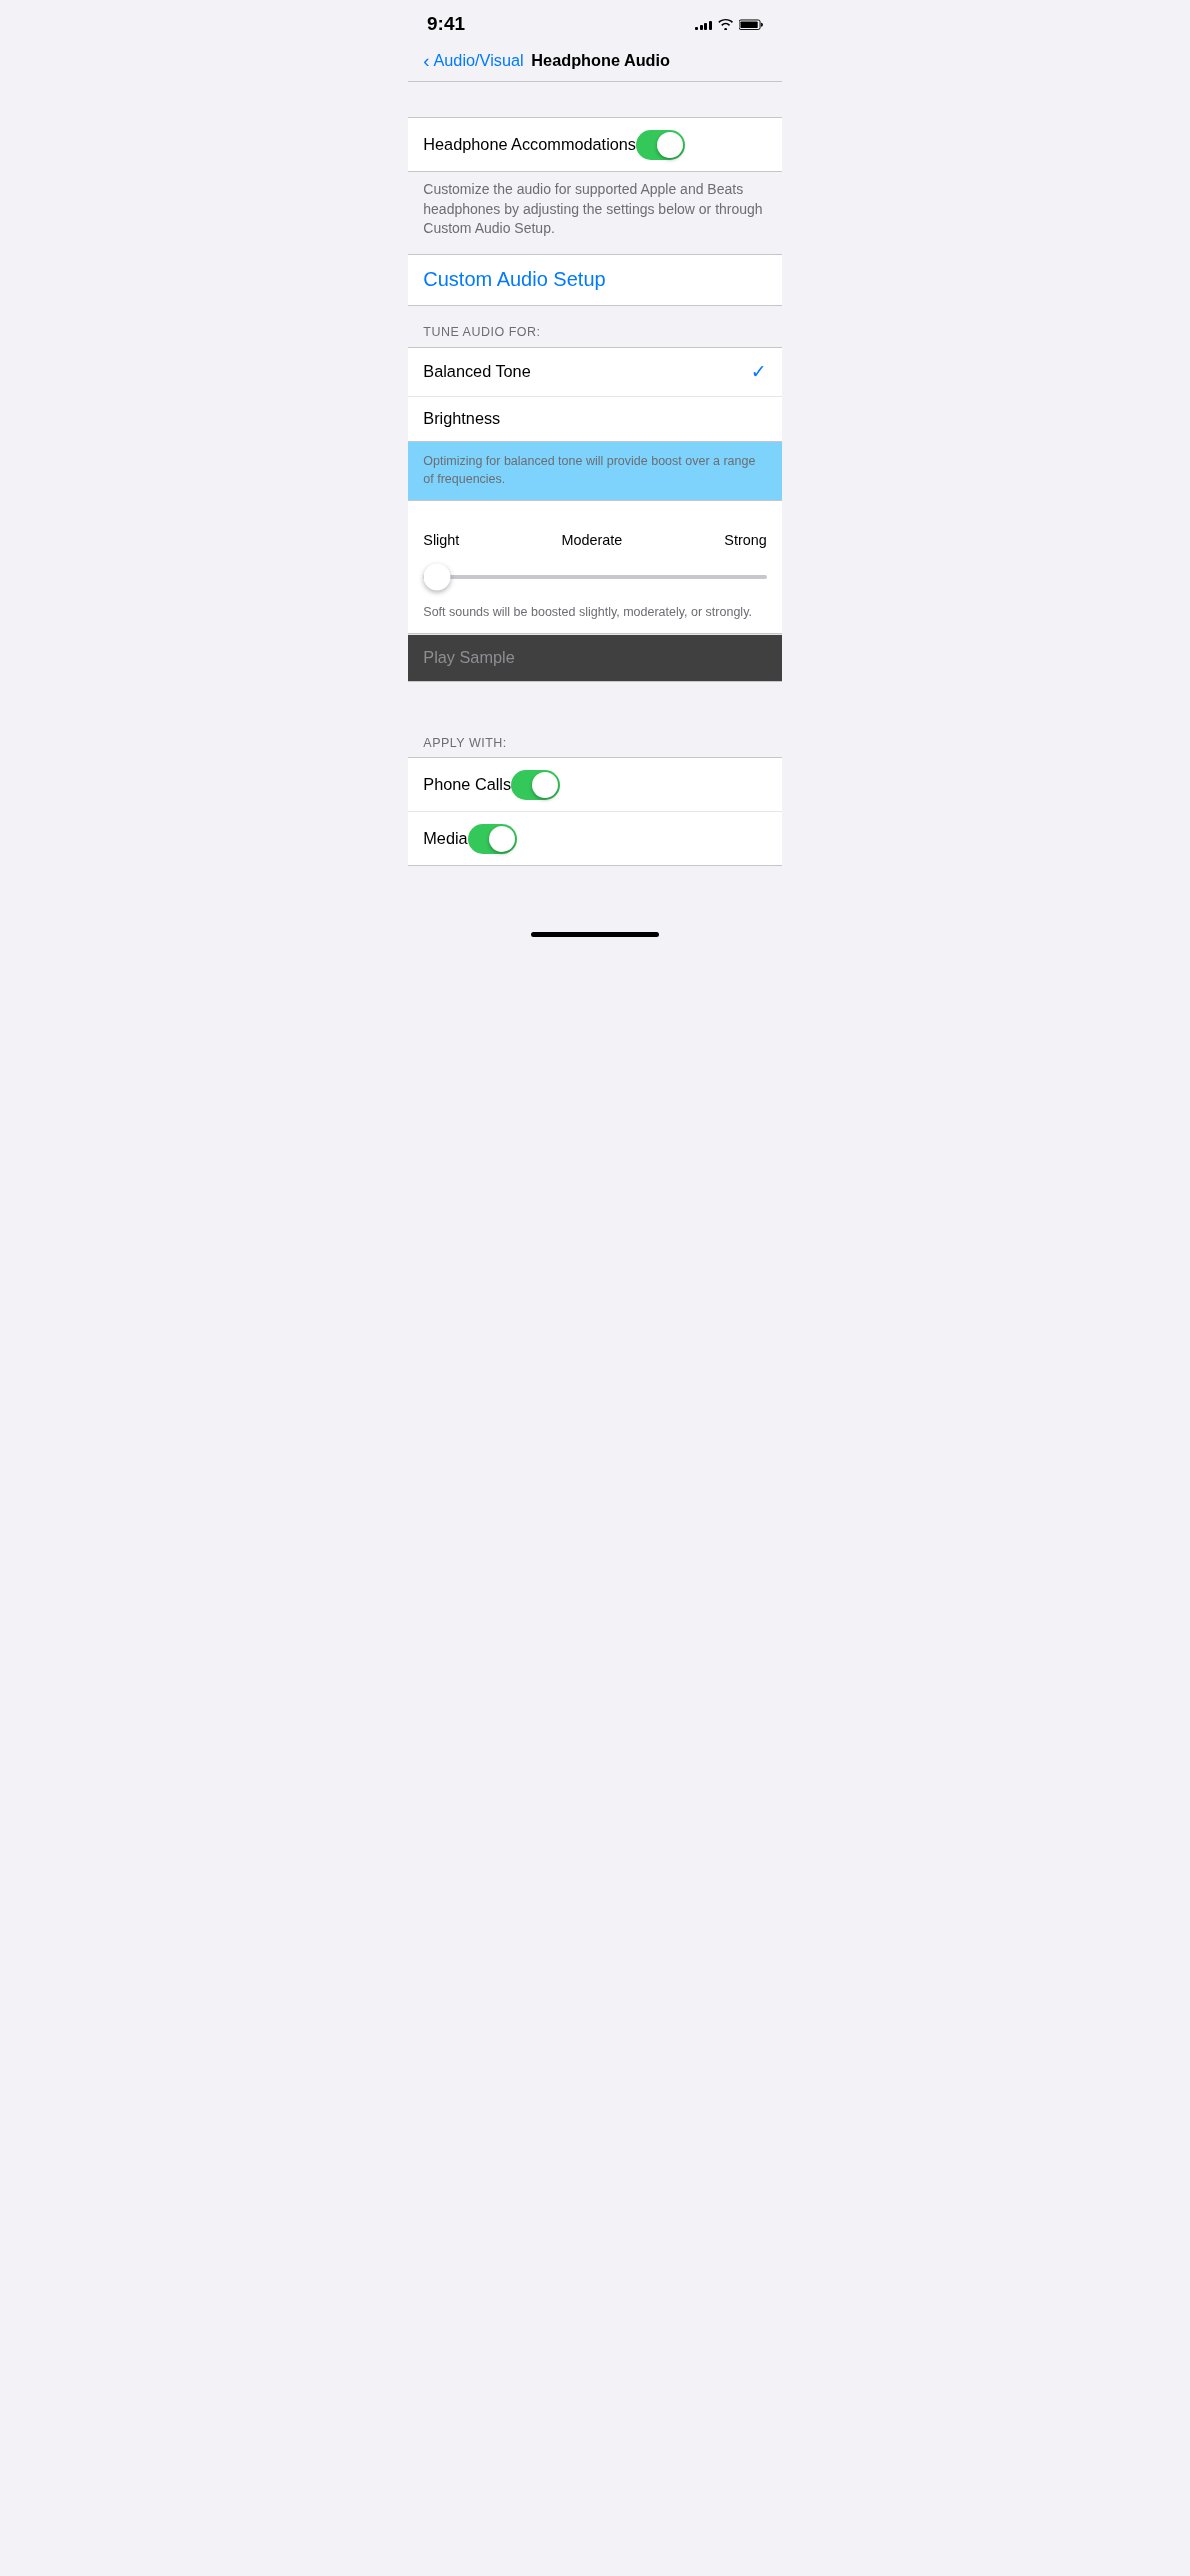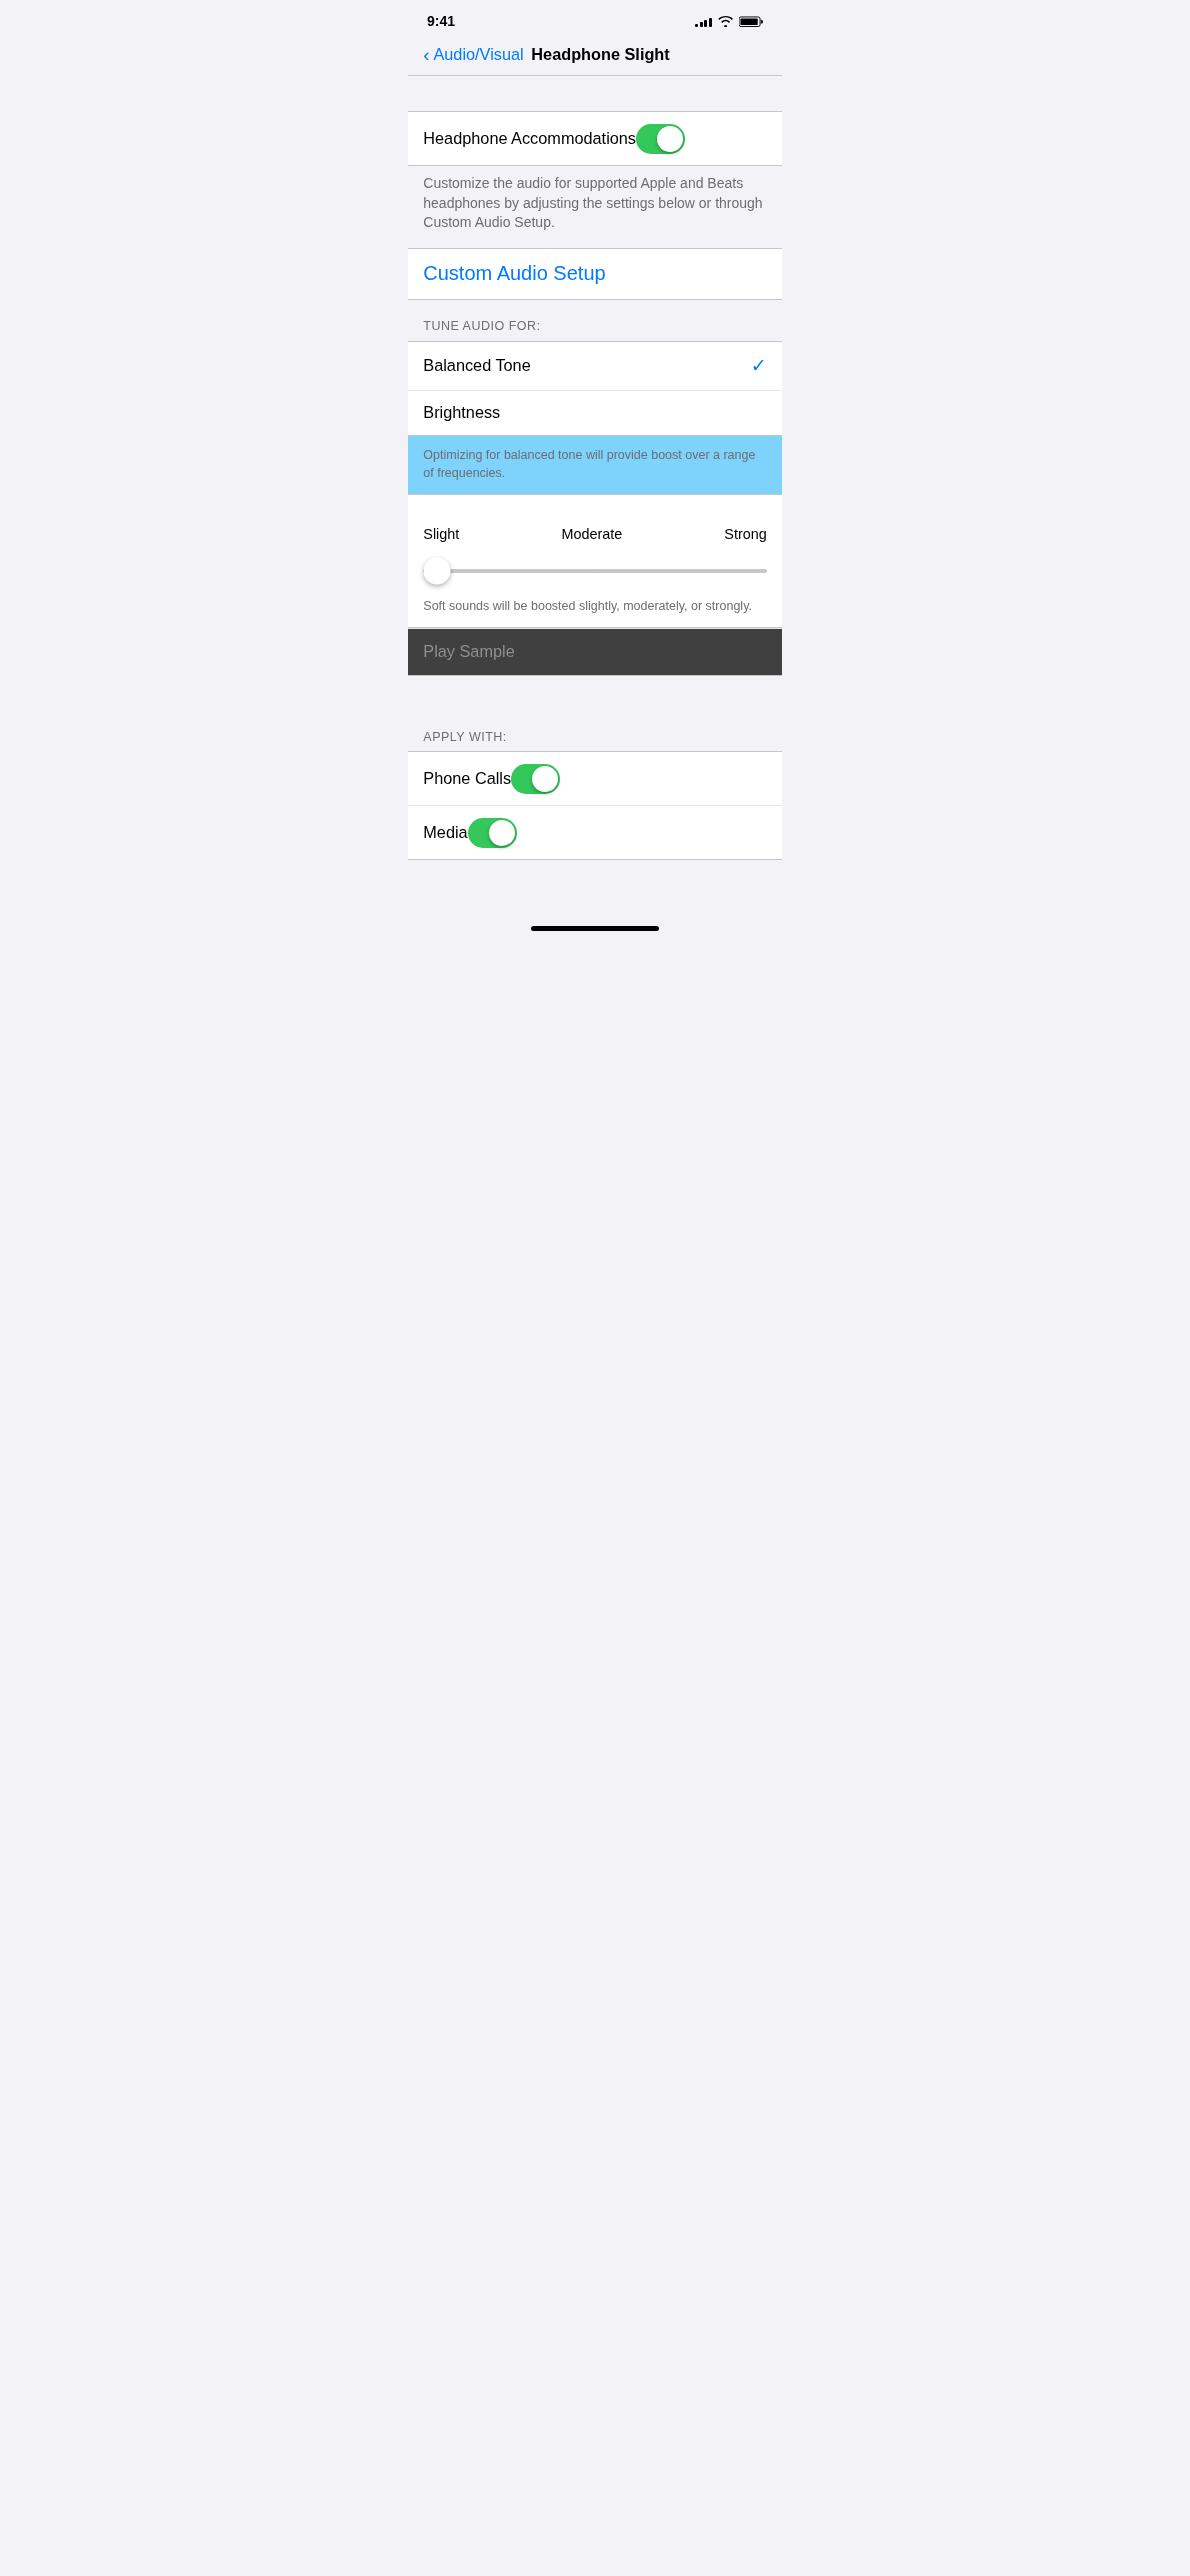--- a/index.html
+++ b/index.html
@@ -16,21 +16,21 @@
 
     
     .status-bar {
       display: flex;
       justify-content: space-between;
       align-items: center;
       padding: 13.4px 19px 7.7px;
       background: #f2f2f7;
     }
     .status-time {
-      font-size: 14px;
+      font-size: 19px;
       font-weight: 600;
       color: #000;
     }
     .status-icons {
       display: flex;
       align-items: center;
       gap: 5.8px;
     }
     .signal-bars {
       display: flex;
@@ -300,21 +300,21 @@
       <path d="M23 4v4a2 2 0 0 0 0-4z" fill="#000"></path>
     </svg>
   </div>
 </div>
 
 <div class="nav-bar">
   <div class="back-btn">
     <span class="back-chevron">‹</span>
     <span>Audio/Visual</span>
   </div>
-  <span class="nav-title">Headphone Slight</span>
+  <span class="nav-title">Headphone Audio</span>
 </div>
 
 <div class="section-divider"></div>
 <div class="section-gap"></div>
 <div class="section-divider"></div>
 
 <div class="toggle-row card-section">
   <span class="toggle-label">Headphone Accommodations</span>
   <div class="toggle on">
     <div class="toggle-knob"></div>

